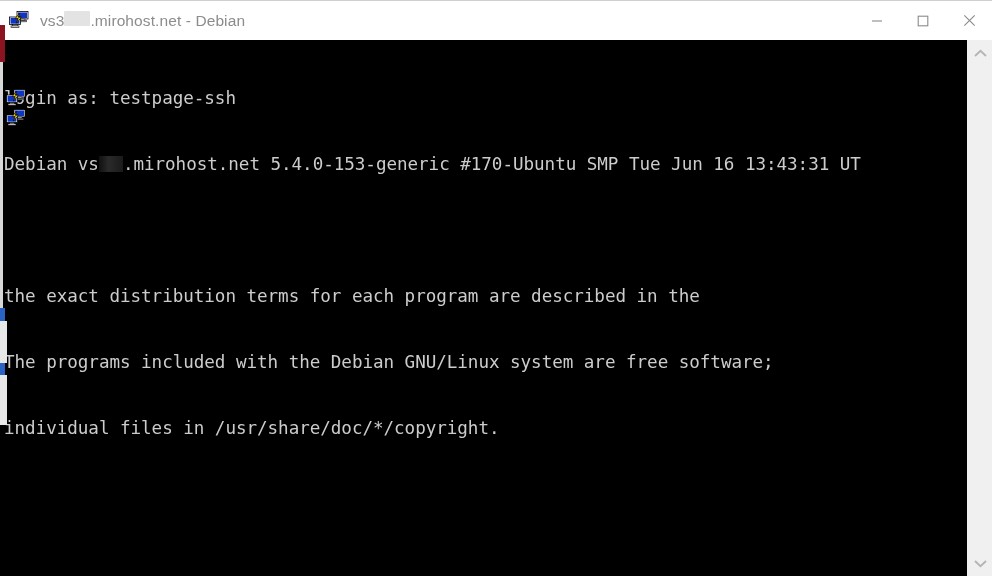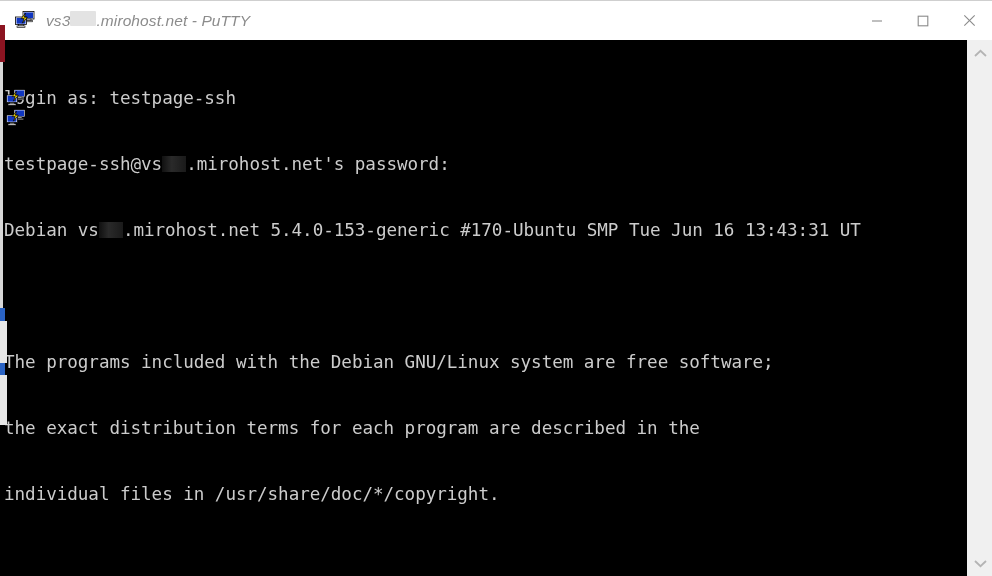--- a/index.html
+++ b/index.html
@@ -25,24 +25,23 @@
     left: 0; top: 0;
     width: 992px; height: 40px;
     background: #ffffff;
     border-top: 1px solid #cfcfcf;
     display: flex;
     align-items: center;
   }
   .title-left {
     display: flex;
     align-items: center;
-    padding-left: 14px;
+    padding-left: 8px;
     flex: 1 1 auto;
     min-width: 0;
-    font-style: italic;
   }
   .app-icon {
     width: 22px; height: 22px;
     flex: 0 0 auto;
     margin-right: 10px;
   }
   .title-text {
     font-size: 15.5px;
     color: #8c8c8c;
     white-space: nowrap;
@@ -197,21 +196,21 @@
           <rect x="2.5" y="7.9" width="9" height="5.8" fill="#1036c0"></rect>
           <rect x="4.5" y="14.5" width="5" height="1.6" fill="#d8d8d8" stroke="#000" stroke-width="0.6"></rect>
           <rect x="3" y="15.9" width="8" height="1.4" fill="#e8e8e8" stroke="#000" stroke-width="0.6"></rect>
 
           <path d="M11.5 3.2 L7.2 8.6 L10.2 8.6 L8.4 13.2 L13.4 7.3 L10.3 7.3 Z" fill="#ffe000" stroke="#000000" stroke-width="0.7" stroke-linejoin="round"></path>
         </svg>
       </span>
       <span class="title-text">
         <span>vs3</span>
           <span class="redact-title"></span>
-          <span>.mirohost.net - PuTTY</span>
+          <span>.mirohost.net - Debian</span>
       </span>
     </div>
 
     <div class="win-buttons">
       <button class="win-btn">
         <svg width="12" height="12" viewBox="0 0 12 12" aria-hidden="true">
           <line x1="1" y1="6" x2="11" y2="6" stroke="#8a8a8a" stroke-width="1.1"></line>
         </svg>
       </button>
       <button class="win-btn">
@@ -224,25 +223,24 @@
           <line x1="1.3" y1="1.3" x2="11.7" y2="11.7" stroke="#8a8a8a" stroke-width="1.1"></line>
           <line x1="11.7" y1="1.3" x2="1.3" y2="11.7" stroke="#8a8a8a" stroke-width="1.1"></line>
         </svg>
       </button>
     </div>
   </div>
 
   <div class="terminal">
     <div class="term-inner">
       <div class="term-line"><span>login as: testpage-ssh</span></div>
-      <div class="term-line"><span>testpage-ssh@vs</span><span class="redact-term"></span><span>.mirohost.net's password:</span></div>
       <div class="term-line"><span>Debian vs</span><span class="redact-term"></span><span>.mirohost.net 5.4.0-153-generic #170-Ubuntu SMP Tue Jun 16 13:43:31 UT</span></div>
       <div class="term-line blank"><span></span></div>
+      <div class="term-line"><span>the exact distribution terms for each program are described in the</span></div>
       <div class="term-line"><span>The programs included with the Debian GNU/Linux system are free software;</span></div>
-      <div class="term-line"><span>the exact distribution terms for each program are described in the</span></div>
       <div class="term-line"><span>individual files in /usr/share/doc/*/copyright.</span></div>
       
       
       
       
     </div>
 
     <span class="ghost-icon one">
       <svg viewBox="0 0 22 22" width="22" height="22" aria-hidden="true">
         <rect x="9" y="1.5" width="11" height="7.5" fill="#ffffff" stroke="#000000" stroke-width="0.8"></rect>

